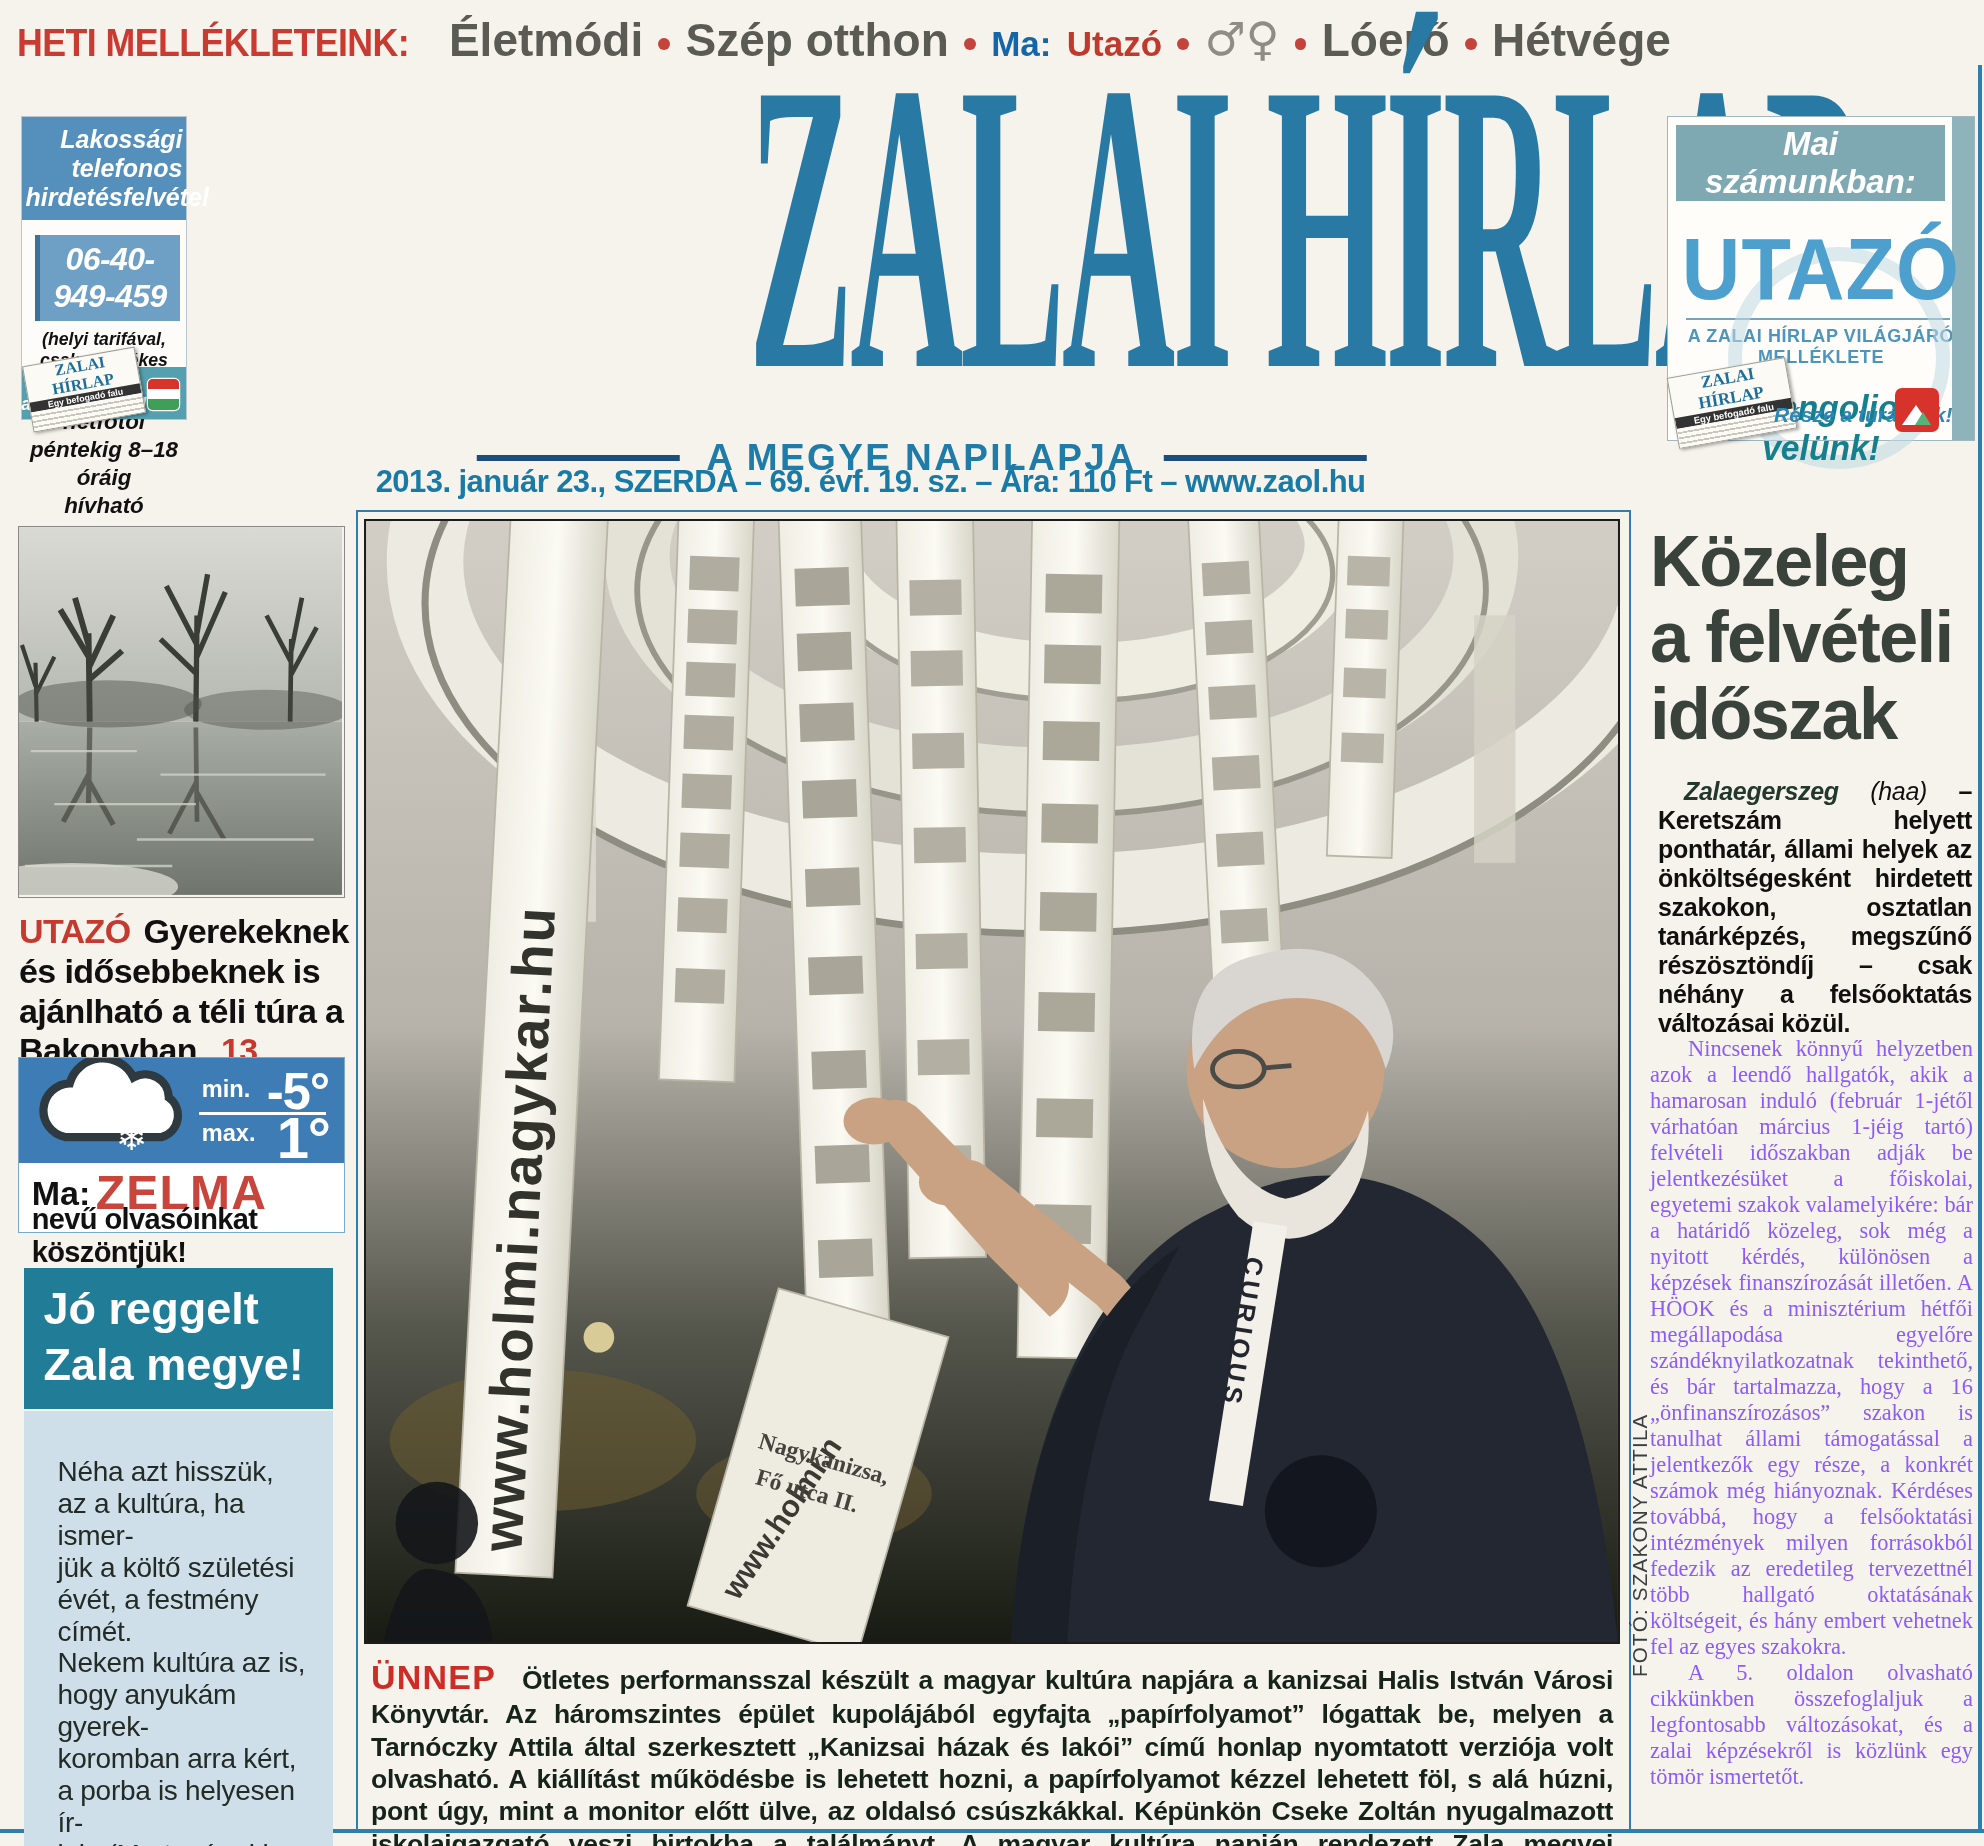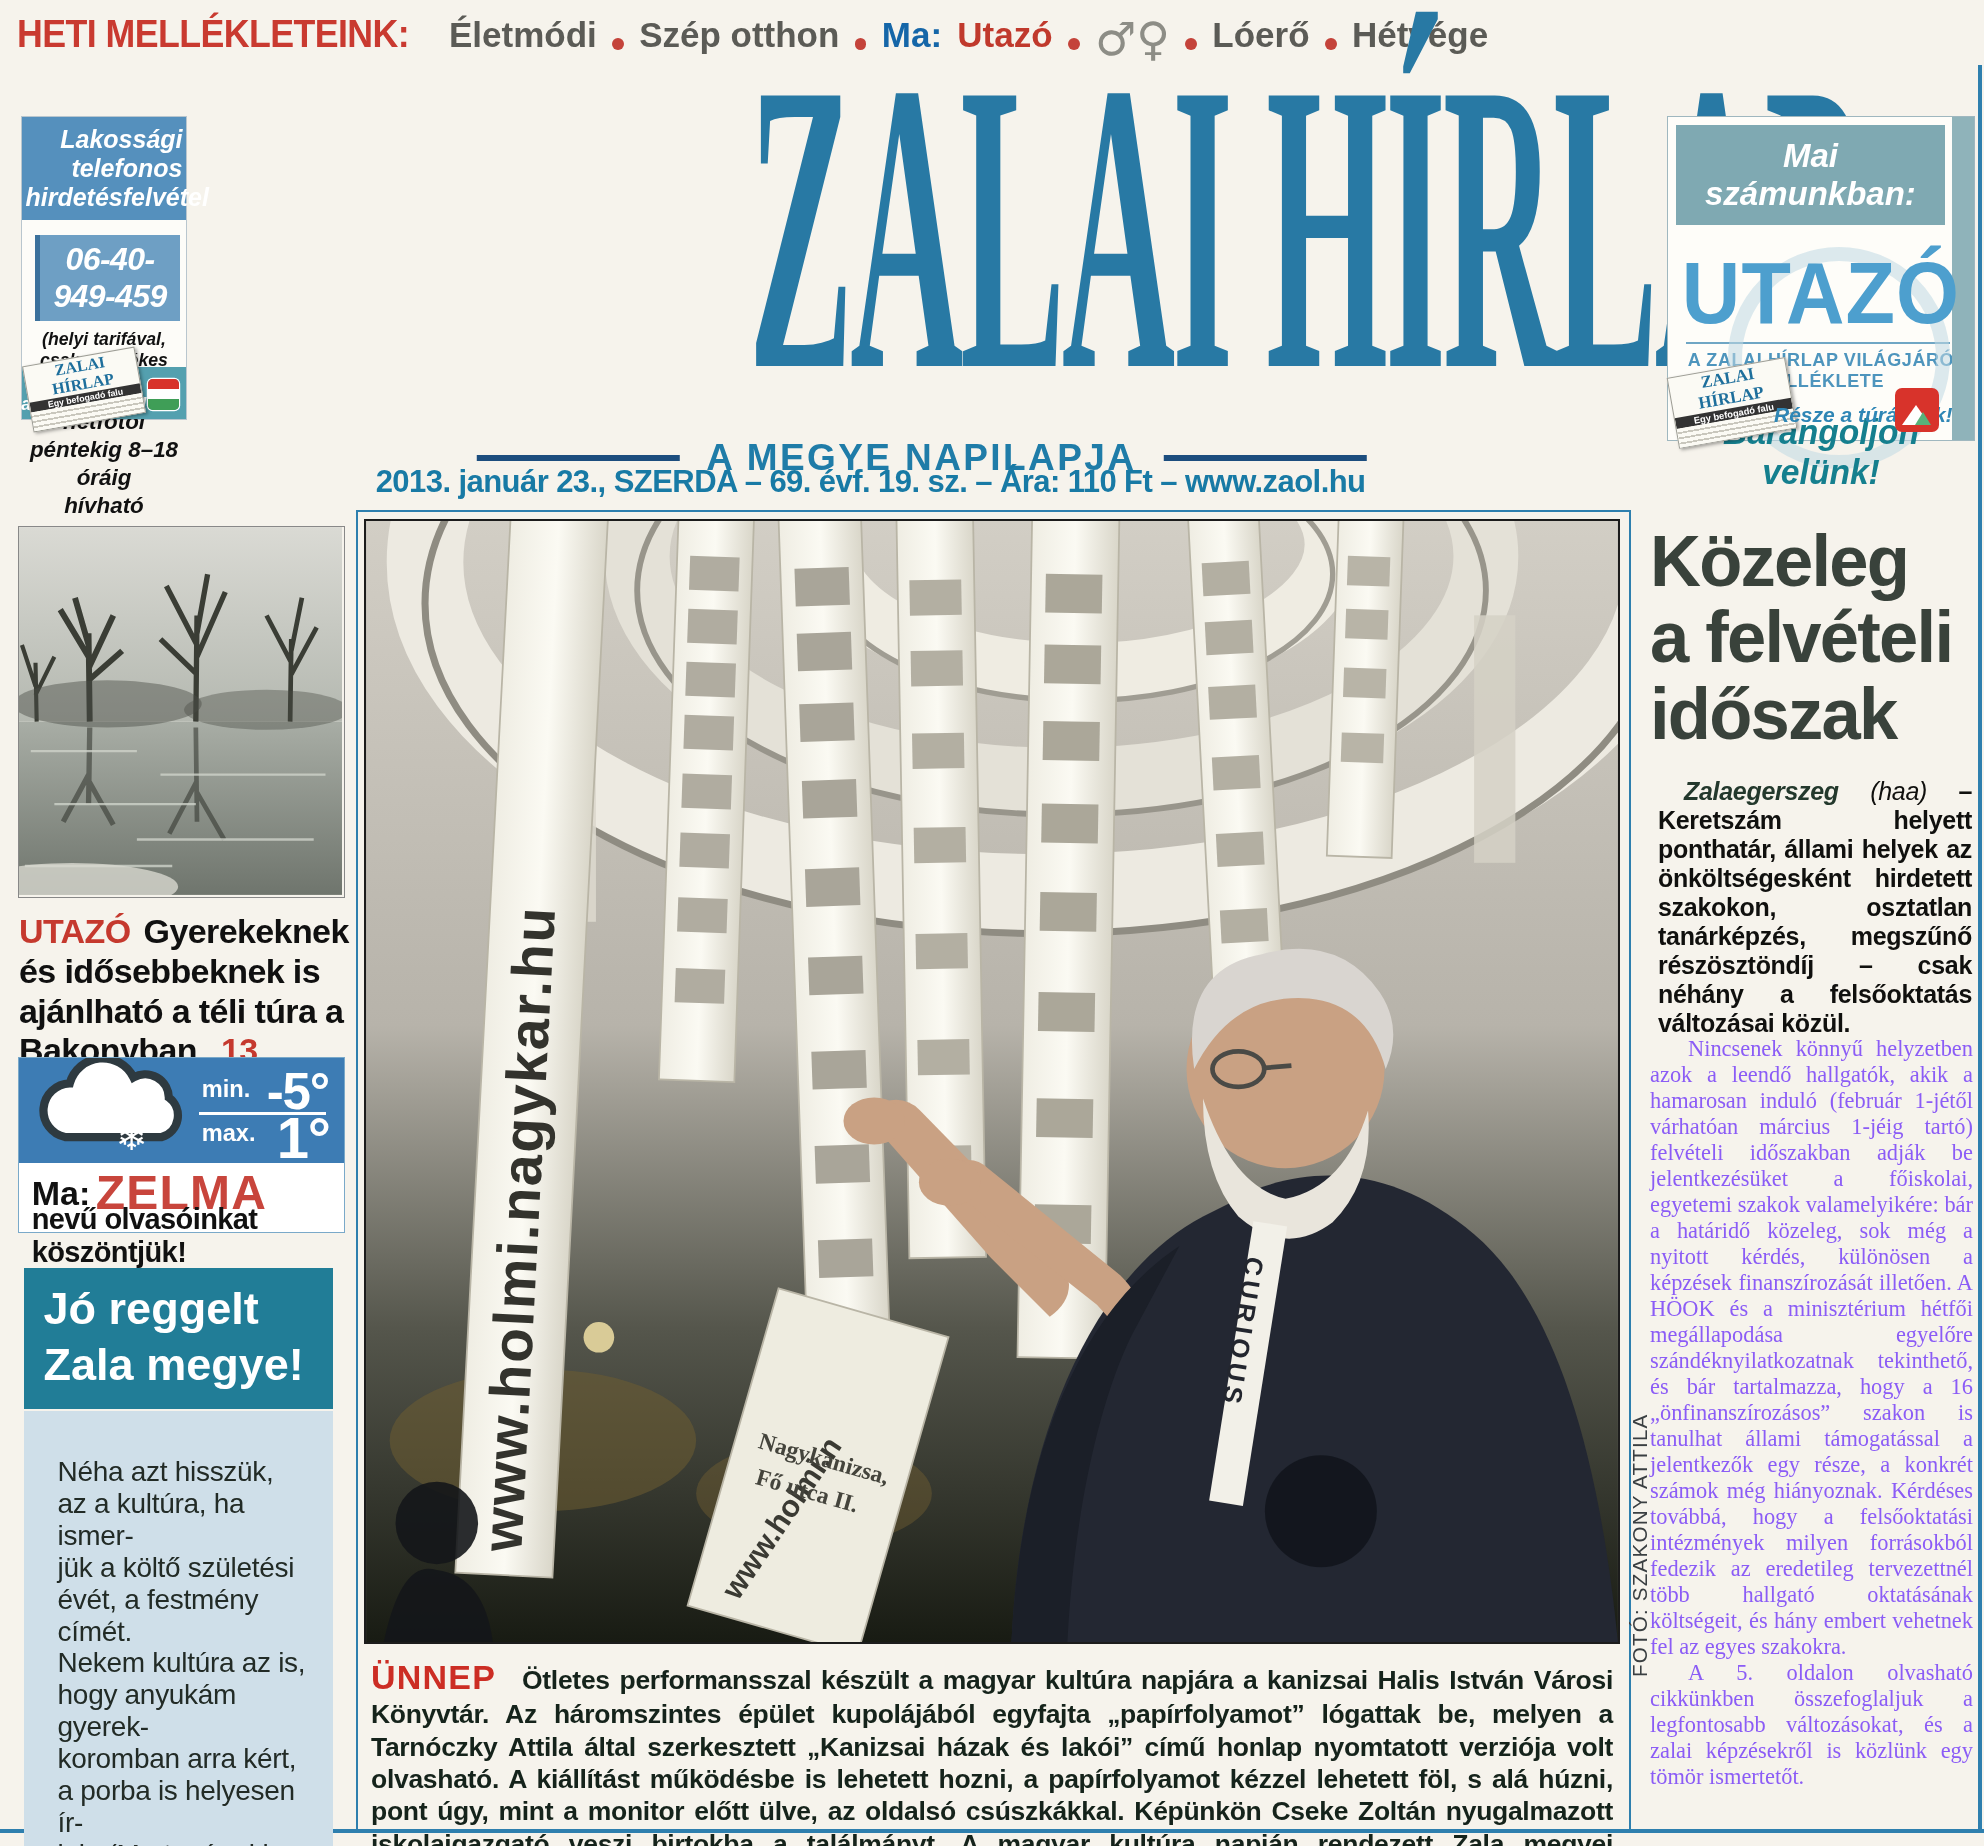--- a/index.html
+++ b/index.html
@@ -5,21 +5,21 @@
   html,body{margin:0;padding:0;}
   body{width:1985px;height:1846px;overflow:hidden;background:#f6f3ec;
        font-family:"Liberation Sans",sans-serif;position:relative;}
   .abs{position:absolute;}
   .preline{white-space:pre-line;}
   .just{text-align:justify;}
 
   
   .topbar{left:16.5px;top:13px;right:11.8px;height:51px;display:flex;align-items:baseline;gap:15.3px;white-space:nowrap;}
   .topbar .lbl{color:#c93a30;font-weight:700;font-size:38px;transform:scaleX(.94);transform-origin:left;letter-spacing:-0.6px;}
-  .topbar .itm{color:#5b5b56;font-weight:600;font-size:35px;}
+  .topbar .itm{color:#5b5b56;font-weight:600;font-size:46px;}
   .topbar .dot{width:11.8px;height:11.8px;border-radius:50%;background:#c4433a;align-self:center;margin-top:10.6px;}
   .topbar .ma{color:#1566a8;font-weight:700;font-size:35px;}
   .topbar .mav{color:#c0392c;font-weight:700;font-size:35px;}
   .topbar .gender{color:#8d8d86;font-size:46px;font-family:"DejaVu Sans",sans-serif;align-self:center;}
 
   
   .lad{left:21px;top:116px;width:164px;height:302px;background:#fdfcf8;border:0.6px solid #b9c6ce;}
   .lad .band{background:#5590bd;color:#fff;font-style:italic;font-weight:700;font-size:25px;
              text-align:right;padding:8.3px 3.5px;line-height:1.15;}
   .lad .phone{margin:15.3px 5.9px 0 13px;background:#6e9fc4;border-left:5.9px solid #3c719c;color:#fff;
@@ -42,21 +42,21 @@
         font-family:"Liberation Serif",serif;font-weight:700;font-size:413px;line-height:1;
         color:#2879a4;transform:scaleX(.38);transform-origin:center top;letter-spacing:-8.3px;}
   .mastsub{left:50%;top:437px;transform:translateX(-58%);display:flex;align-items:center;gap:27px;}
   .mastsub .rule{width:203px;height:5.3px;background:#1c4d7e;}
   .mastsub .txt{color:#1f7ca8;font-weight:700;font-size:37px;letter-spacing:2.4px;white-space:nowrap;}
 
   
   .rad{left:1667px;top:116px;width:306px;height:323px;background:#fefdf9;border:0.6px solid #9fb7bf;}
   .rad .rband{position:absolute;right:0;top:0;width:22.4px;height:100%;background:#8fb3ba;}
   .rad .hdr{margin:8.3px 29.5px 0 8.3px;background:#7fa9b2;color:#fff;font-style:italic;font-weight:700;
-            font-size:33px;text-align:center;padding:12px 0;}
+            font-size:33px;text-align:center;padding:0 0;}
   .rad .globe{position:absolute;right:23.6px;top:130px;width:194px;height:194px;border-radius:50%;
               border:14px solid #bfd9e4;opacity:.55;}
   .rad .title{margin-top:23.6px;text-align:center;color:#4d9fce;font-weight:700;font-size:88px;
               letter-spacing:1.2px;line-height:1;transform:scaleX(.92);}
   .rad .trule{margin:4.7px 23.6px 5.9px 17.7px;height:2.9px;background:#6fa6c4;}
   .rad .sub{text-align:center;color:#4e95bd;font-weight:700;font-size:18px;letter-spacing:0.6px;}
   .rad .slogan{margin-top:20px;text-align:center;color:#157f8e;font-weight:700;font-style:italic;font-size:35px;
                transform:scaleX(.96);}
   .rad .rfoot{position:absolute;left:106px;bottom:13px;color:#2f86b5;font-style:italic;font-weight:700;font-size:21px;}
   .rad .rlogo{position:absolute;right:35px;bottom:8.3px;width:44px;height:44px;background:#d8332b;border-radius:7px;}

